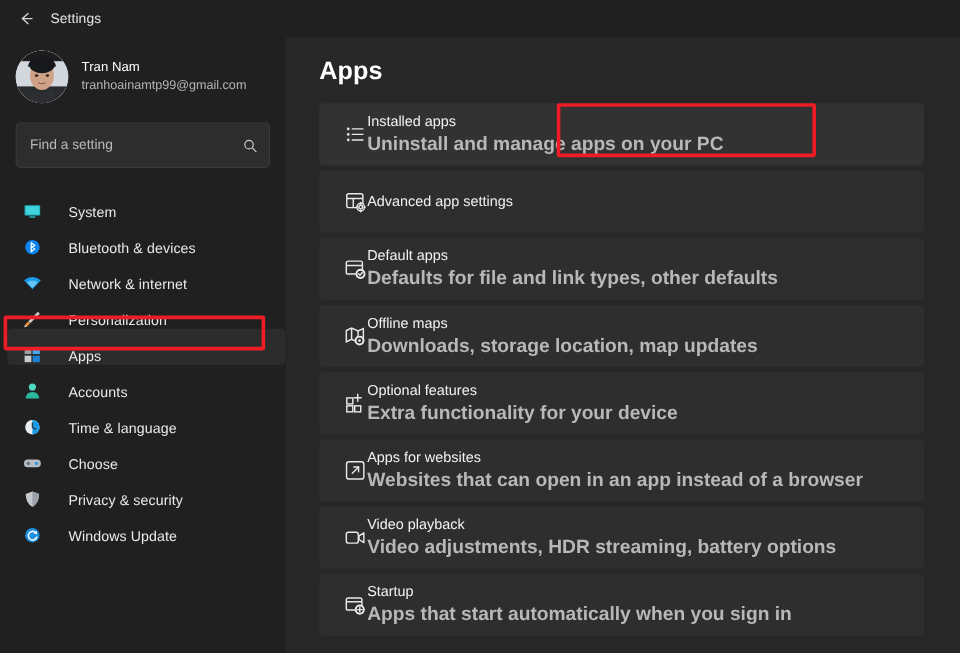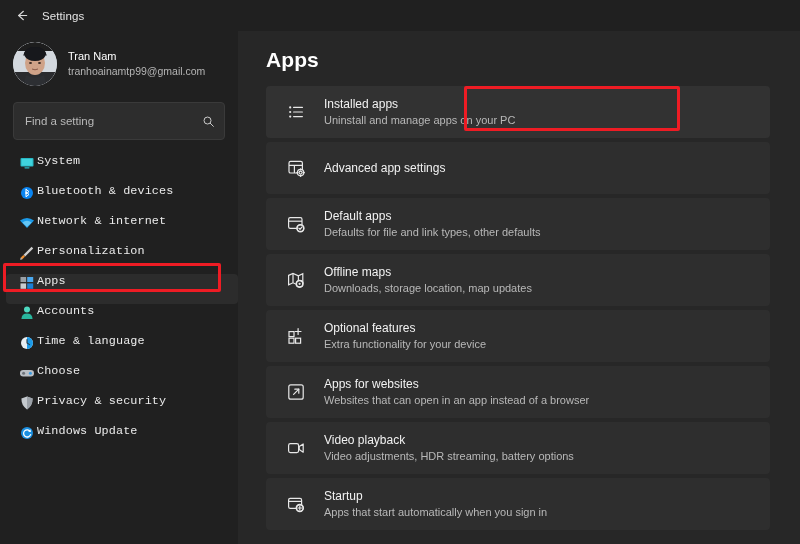--- a/index.html
+++ b/index.html
@@ -116,26 +116,25 @@
   }
   .search-input::placeholder { color: #b9b9b9; opacity: 1; }
   .search-icon { color: #cfcfcf; display: flex; align-items: center; }
 
   .nav { display: flex; flex-direction: column; padding-left: 6px; }
 
   .nav-item {
     position: relative;
     height: 30px;
     display: flex;
-    align-items: flex-start;
-    gap: 2px;
+    align-items: flex-end;
+    gap: 22px;
     padding-left: 12px;
     border-radius: 4px;
     margin-bottom: 0px;
-    font-family: Liberation Mono, monospace;
   }
   .nav-item .nav-icon {
     width: 17px;
     height: 17px;
     display: flex;
     align-items: center;
     justify-content: center;
     flex-shrink: 0;
   }
   .nav-icon svg { display: block; }
@@ -178,21 +177,20 @@
   }
 
   .cards { display: flex; flex-direction: column; gap: 4px; padding: 0 30px 0 28px; }
 
   .card {
     background: #2e2e2e;
     border-radius: 4px;
     height: 52px;
     display: flex;
     align-items: center;
-    gap: 18px;
     padding-left: 19px;
   }
   .card.highlight { background: #323232; }
 
   .card-icon {
     width: 21px;
     height: 21px;
     flex-shrink: 0;
     color: #e8e8e8;
     display: flex;
@@ -201,23 +199,24 @@
   }
   .card-icon svg { display: block; }
 
   .card-text { display: flex; flex-direction: column; gap: 2px; }
   .card-title {
     font-size: 12px;
     color: #f2f2f2;
     line-height: 1.25;
   }
   .card-sub {
-    font-size: 11px;
+    font-size: 16px;
     color: #b8b8b8;
     line-height: 1.25;
+    font-weight: bold;
   }
 </style>
 </head>
 <body>
 
 <div id="app">
 
   <div class="titlebar">
     <div class="back-btn">
       <svg width="15" height="15" viewBox="0 0 16 16" fill="none" stroke="currentColor" stroke-width="1.2">

